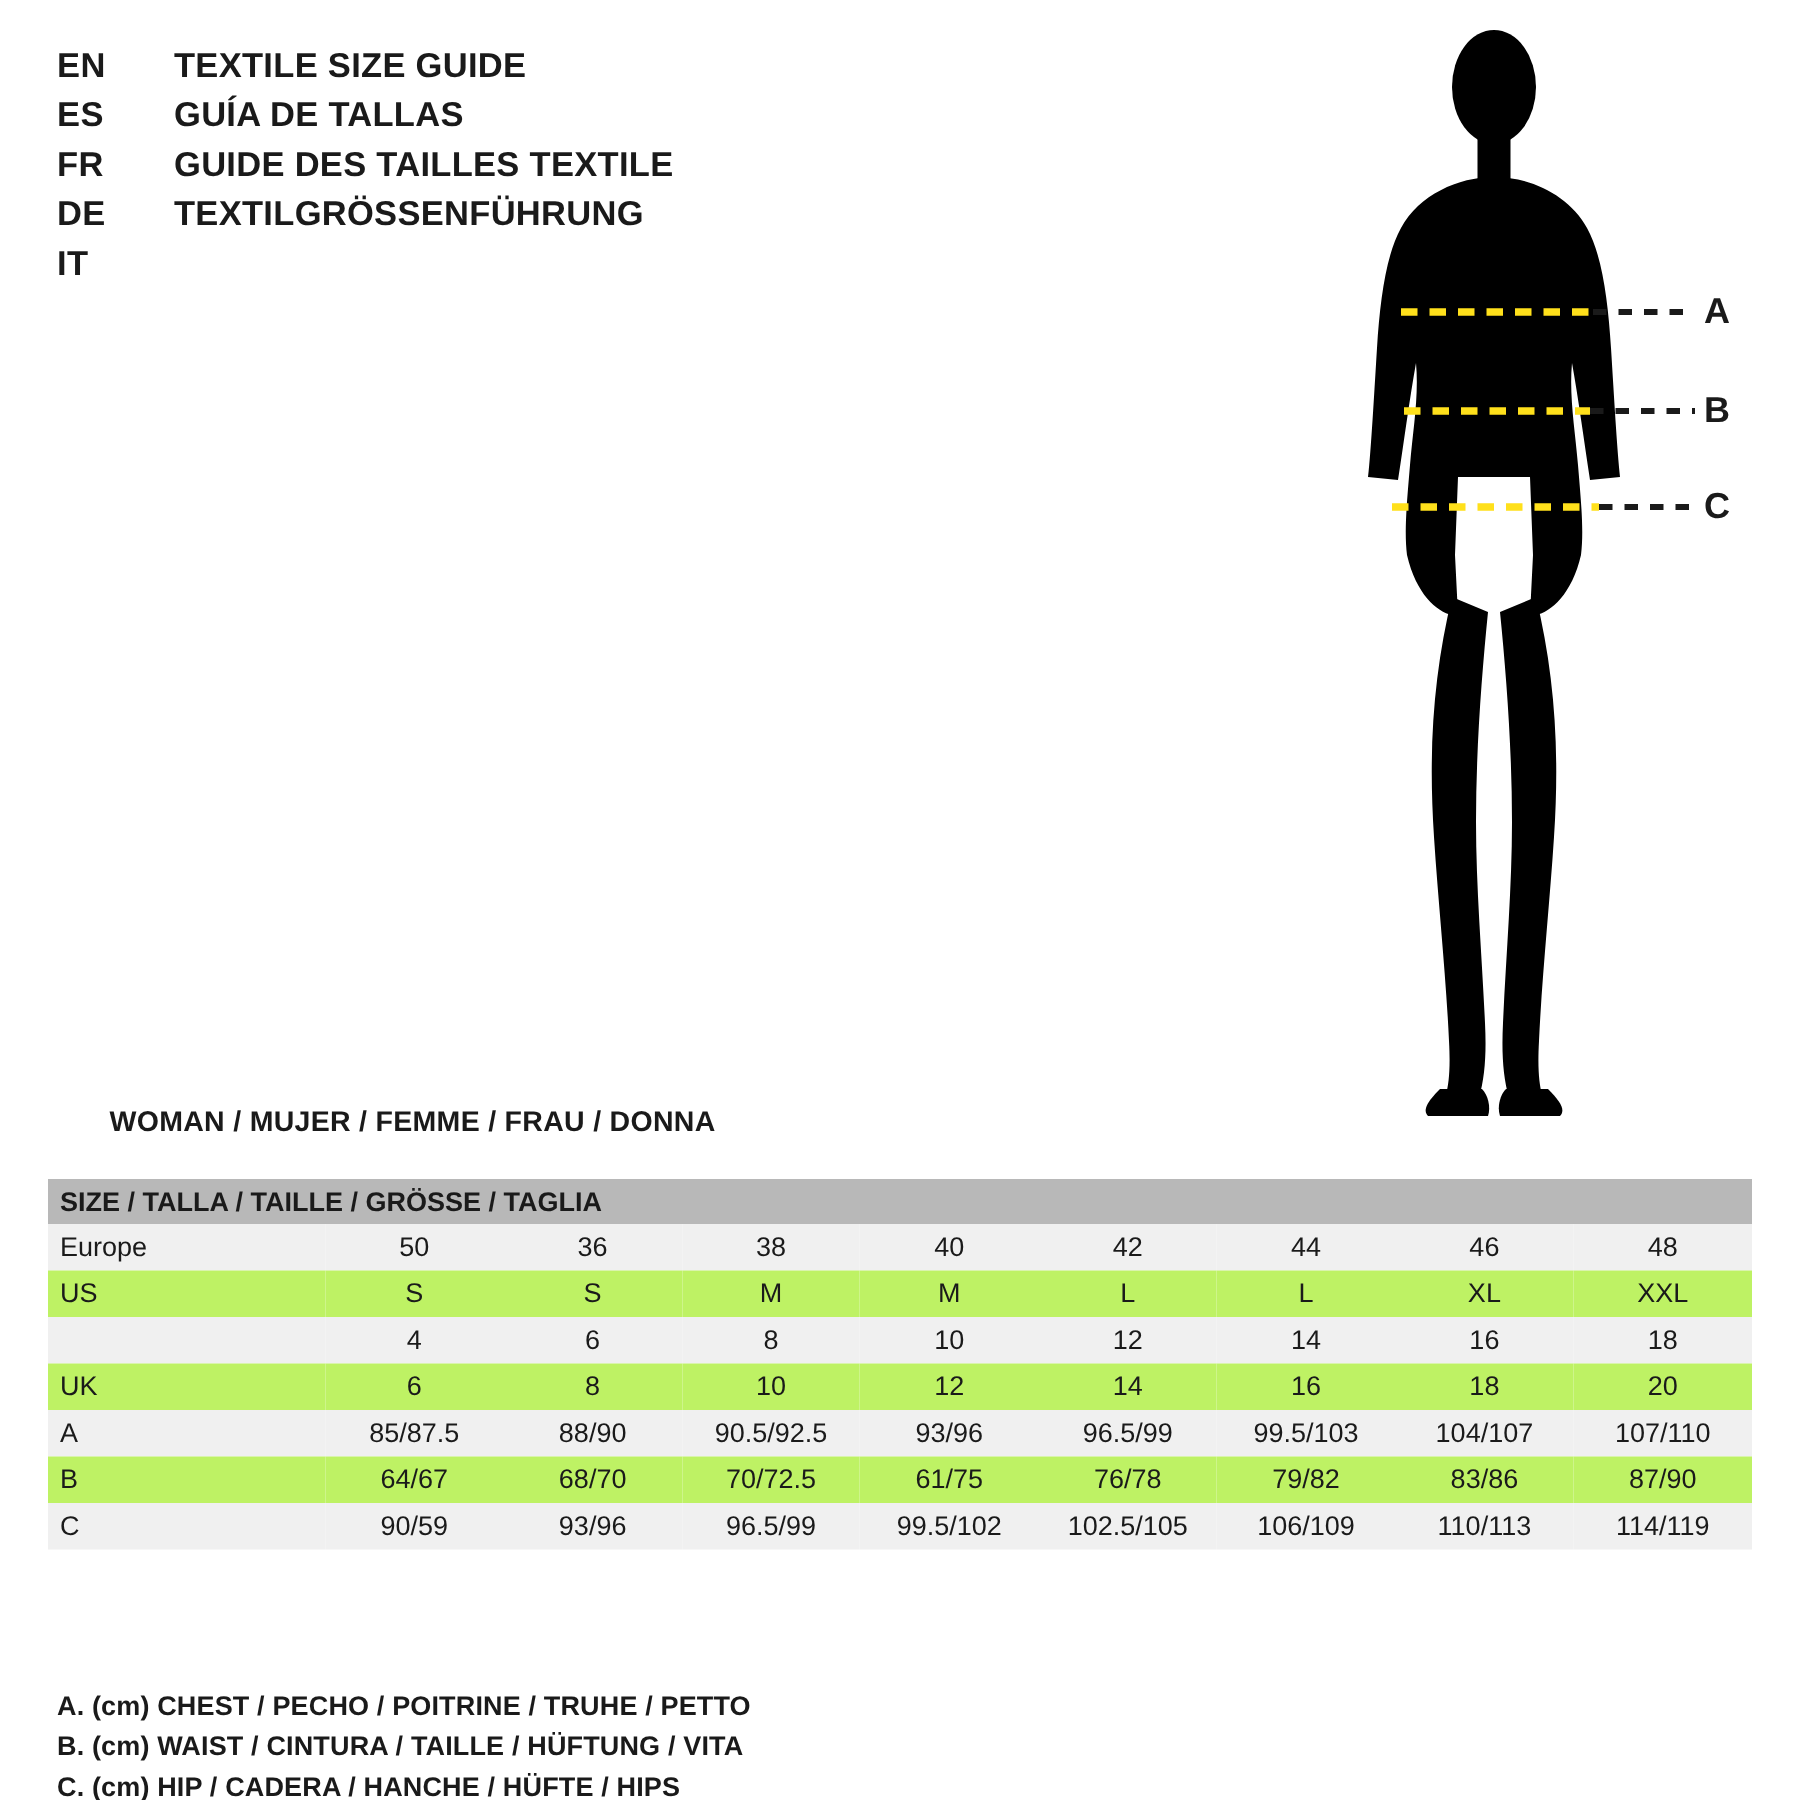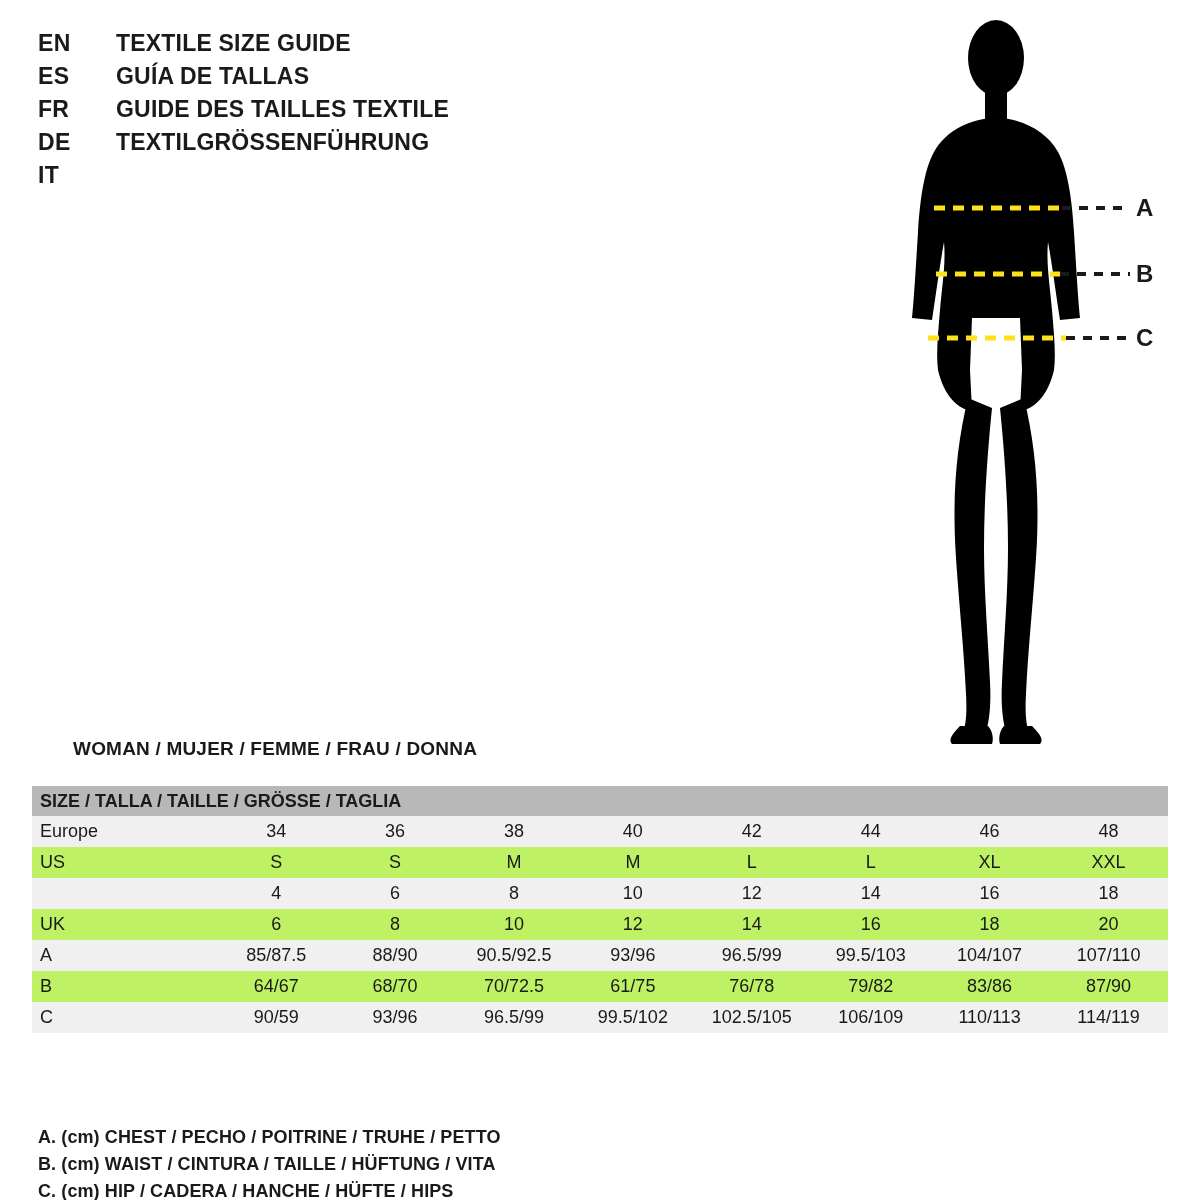--- a/index.html
+++ b/index.html
@@ -212,21 +212,21 @@
 <div id="table-title">WOMAN / MUJER / FEMME / FRAU / DONNA</div>
 
 <table id="size-table">
   <tbody>
     <tr class="header-row">
       <td colspan="9">SIZE / TALLA / TAILLE / GRÖSSE / TAGLIA</td>
     </tr>
 
     <tr class="band-a">
       <td class="row-label">Europe</td>
-      <td class="cell">34</td>
+      <td class="cell">50</td>
       <td class="cell">36</td>
       <td class="cell">38</td>
       <td class="cell">40</td>
       <td class="cell">42</td>
       <td class="cell">44</td>
       <td class="cell">46</td>
       <td class="cell">48</td>
     </tr>
 
     <tr class="band-b">

